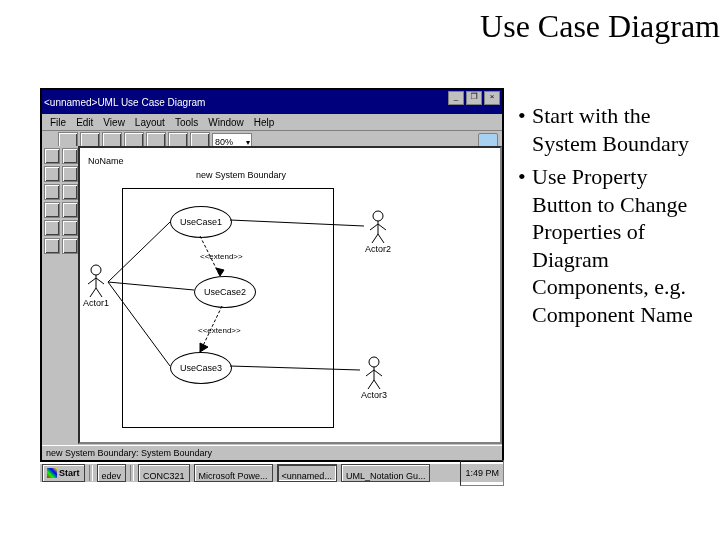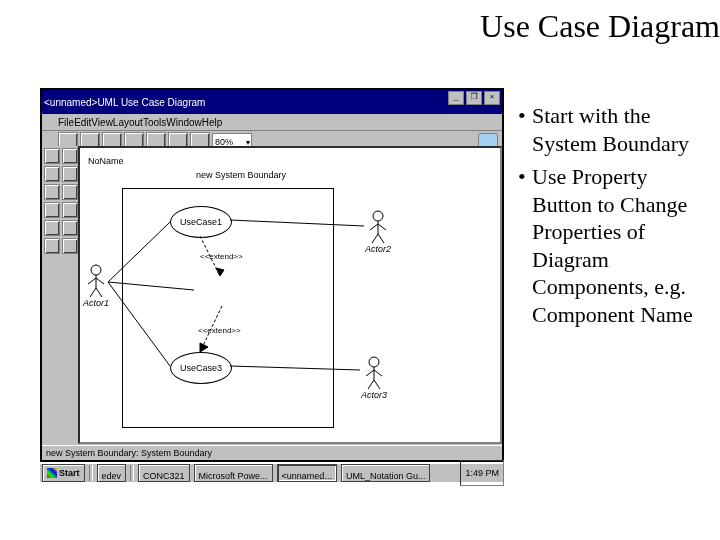--- a/index.html
+++ b/index.html
@@ -62,21 +62,22 @@
     line-height: 10px;
     text-align: center;
     color: #000;
   }
   .menubar {
     height: 16px;
     background: #c0c0c0;
     border-bottom: 1px solid #808080;
     display: flex;
     align-items: center;
-    padding: 0 16px;
+    gap: 10px;
+    padding: 0 8px;
     font-size: 10px;
     color: #000;
   }
   .toolbar {
     height: 22px;
     background: #c0c0c0;
     border-bottom: 1px solid #808080;
     display: flex;
     align-items: center;
     gap: 2px;
@@ -192,21 +193,20 @@
   .actor {
     position: absolute;
     width: 28px;
     height: 42px;
   }
   .actor svg { width: 28px; height: 34px; }
   .actor .alabel {
     font-size: 9px;
     text-align: center;
     margin-top: -2px;
-    font-style: italic;
   }
   .connector {
     position: absolute;
     stroke: #000;
     fill: none;
   }
   .extlabel {
     position: absolute;
     font-size: 8px;
   }
@@ -369,20 +369,23 @@
           </div>
       </div>
 
       <div class="canvas">
         <div class="noname lbl">NoName</div>
         <div class="boundary-label lbl">new System Boundary</div>
         <div class="boundary"></div>
 
         <div class="usecase" style="left:90px; top:58px;">
             <span>UseCase1</span>
+          </div>
+        <div class="usecase" style="left:114px; top:128px;">
+            <span>UseCase2</span>
           </div>
         <div class="usecase" style="left:90px; top:204px;">
             <span>UseCase3</span>
           </div>
 
         <div class="extlabel" style="left:120px; top:104px;">&lt;&lt;extend&gt;&gt;</div>
         <div class="extlabel" style="left:118px; top:178px;">&lt;&lt;extend&gt;&gt;</div>
 
         <div class="actor" style="left:2px; top:116px;">
           <svg>

